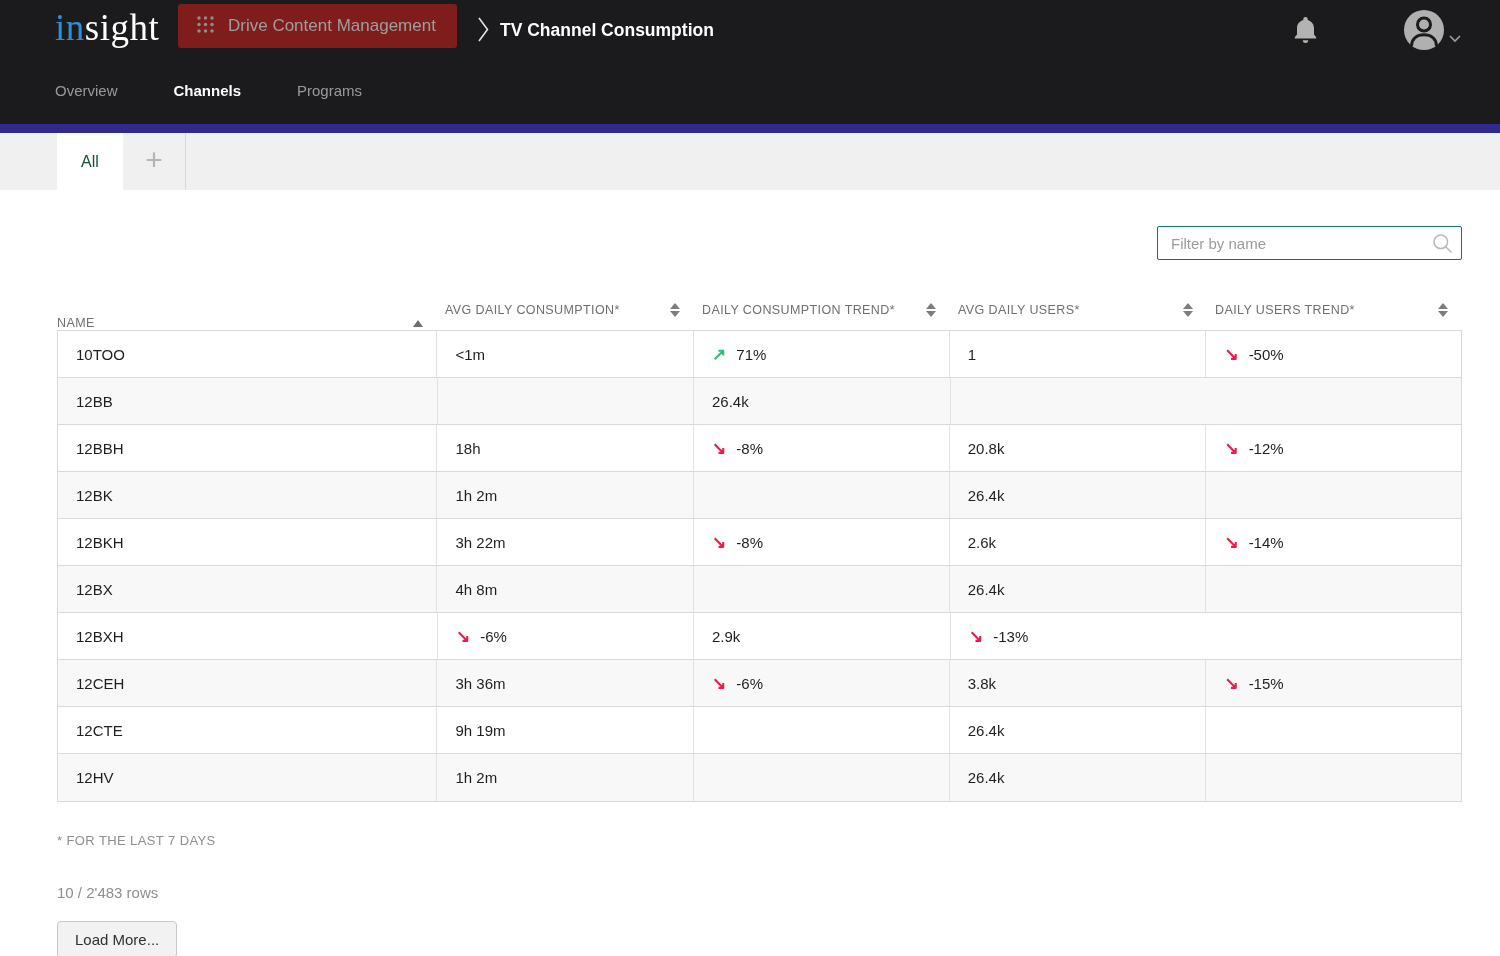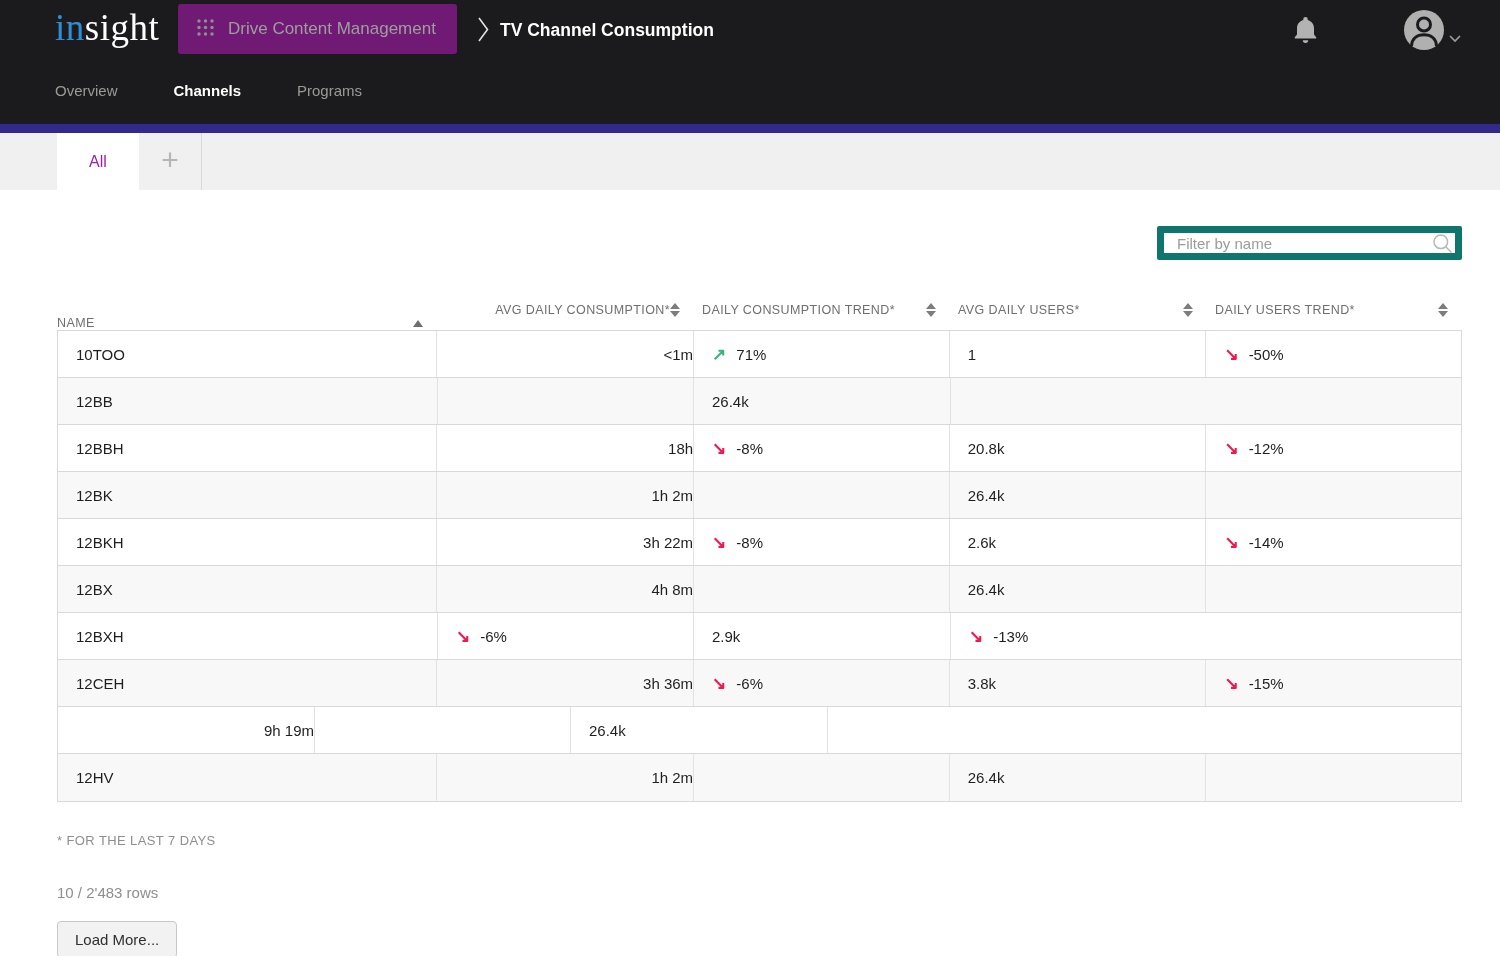--- a/index.html
+++ b/index.html
@@ -10,68 +10,68 @@
     -webkit-font-smoothing:antialiased;
   }
 
   
   .app-header { position:relative; height:124px; background:#1b1b1d; }
   .logo { position:absolute; left:55px; top:6px; font-family:"Liberation Serif", serif; font-size:37px; letter-spacing:0.5px; cursor:pointer; }
   .logo .logo-in { color:#2e8fd6; }
   .logo .logo-sight { color:#ffffff; }
 
   .app-switcher {
-    position:absolute; left:178px; top:4px; height:50px; width:279px;
-    background:#701a75; border:none; border-radius:3px;
+    position:absolute; left:178px; top:4px; height:44px; width:279px;
+    background:#7f1d1d; border:none; border-radius:3px;
     display:flex; align-items:center; padding-left:18px; cursor:pointer;
   }
   .app-switcher-label { color:#9e9e9e; font-size:17px; margin-left:13px; white-space:nowrap; }
 
   .crumb-sep { position:absolute; left:477px; top:16px; }
   .page-title { position:absolute; left:500px; top:20px; color:#ffffff; font-size:17.5px; font-weight:700; white-space:nowrap; }
 
   .bell-btn { position:absolute; left:1292px; top:15px; background:none; border:none; cursor:pointer; }
   .avatar-btn { position:absolute; left:1403px; top:9px; background:none; border:none; cursor:pointer; display:flex; align-items:center; }
   .avatar-chevron { margin-left:4px; margin-top:14px; }
 
   .main-nav { position:absolute; left:55px; top:82px; display:flex; gap:56px; }
   .nav-item { color:#9a9a9a; font-size:15px; cursor:pointer; background:none; border:none; font-family:inherit; }
   .nav-item.active { color:#ffffff; font-weight:700; }
 
   .accent-bar { height:9px; background:#32298f; }
 
   
   .tab-strip { height:57px; background:#f0f0f0; display:flex; align-items:stretch; }
   .tab-strip-spacer { width:57px; }
-  .tab { width:82px; display:flex; align-items:center; justify-content:center; font-size:16px; color:#a21caf; cursor:pointer; }
+  .tab { width:66px; display:flex; align-items:center; justify-content:center; font-size:16px; color:#14532d; cursor:pointer; }
   .tab.active { background:#ffffff; }
   .tab-add { width:63px; display:flex; align-items:center; justify-content:center; border-right:1px solid #d8d8d8; color:#b5b5b5; font-size:30px; font-weight:300; cursor:pointer; line-height:1; padding-bottom:4px; }
 
   
   .content { padding:36px 0 0 57px; width:1462px; }
 
   .filter-row { display:flex; justify-content:flex-end; width:1405px; }
   .filter-box { position:relative; width:305px; height:34px; }
   .filter-box input {
-    width:100%; height:100%; border:7px solid #0f766e; border-radius:2px;
+    width:100%; height:100%; border:1px solid #0f766e; border-radius:2px;
     padding:0 40px 0 13px; font-family:"Liberation Sans", sans-serif; font-size:15px; color:#333333;
     outline:none; background:#ffffff;
   }
   .filter-box input::placeholder { color:#9b9b9b; }
   .search-icon { position:absolute; right:9px; top:7px; pointer-events:none; }
 
   
   .grid-header { display:flex; margin-top:30px; height:40px; align-items:center; width:1405px; }
   .col-h {
     display:flex; align-items:center; justify-content:space-between;
     padding:0 14px 0 8px; color:#6f6f6f; font-size:12.5px; letter-spacing:0.4px;
     cursor:pointer; white-space:nowrap;
   }
   .col-h.c0 { padding-left:0;margin-top:26px; }
-  .c0 { width:380px; } .c1 { width:257px;justify-content:flex-end; } .c2 { width:256px; } .c3 { width:257px; } .c4 { width:255px; }
+  .c0 { width:380px; } .c1 { width:257px; } .c2 { width:256px; } .c3 { width:257px; } .c4 { width:255px; }
 
   .sort-asc { width:0; height:0; border-left:5.5px solid transparent; border-right:5.5px solid transparent; border-bottom:7px solid #6e6e6e; }
   .sort-both { display:flex; flex-direction:column; gap:2px; }
   .sort-both .tri-up { width:0; height:0; border-left:5px solid transparent; border-right:5px solid transparent; border-bottom:6px solid #7d7d7d; }
   .sort-both .tri-down { width:0; height:0; border-left:5px solid transparent; border-right:5px solid transparent; border-top:6px solid #7d7d7d; }
 
   .data-table { width:1405px; border:1px solid #d9d9d9; }
   .row { display:flex; height:47px; border-bottom:1px solid #d9d9d9; background:#ffffff; cursor:pointer; }
   .row:last-child { border-bottom:none; }
   .row:nth-child(even) { background:#f8f8f8; }
@@ -295,20 +295,21 @@
           <span class="arrow" style="color: rgb(236, 26, 77);">↘</span>
           <span>-6%</span>
         </div>
         <div class="cell c3">3.8k</div>
         <div class="cell c4">
           <span class="arrow" style="color: rgb(236, 26, 77);">↘</span>
           <span>-15%</span>
         </div>
       </div>
       <div class="row">
+        <div class="cell c0">12CTE</div>
         <div class="cell c1">9h 19m</div>
         <div class="cell c2"></div>
         <div class="cell c3">26.4k</div>
         <div class="cell c4"></div>
       </div>
       <div class="row">
         <div class="cell c0">12HV</div>
         <div class="cell c1">1h 2m</div>
         <div class="cell c2"></div>
         <div class="cell c3">26.4k</div>

